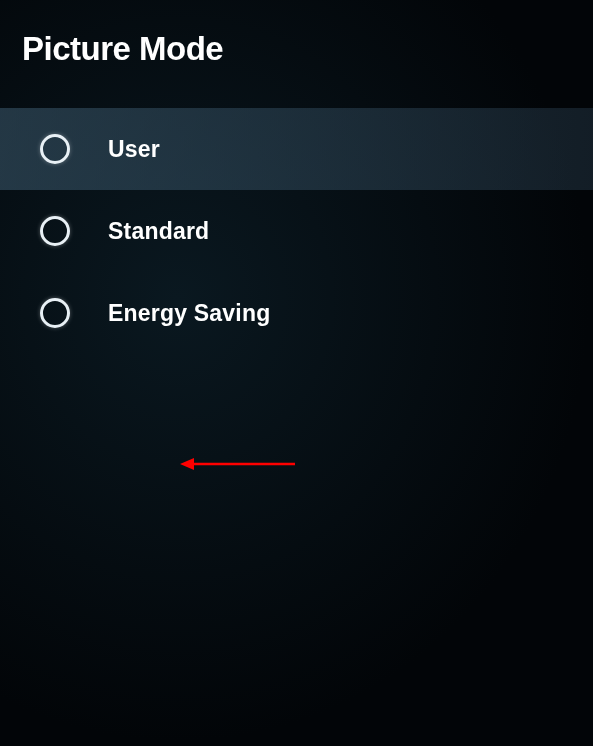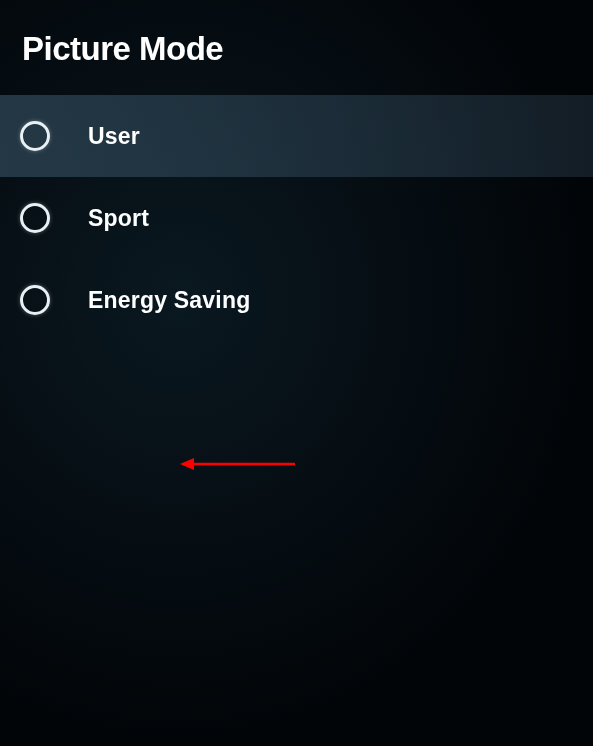--- a/index.html
+++ b/index.html
@@ -9,37 +9,37 @@
     }
     body {
       width: 593px;
       height: 746px;
       background: radial-gradient(ellipse at 30% 40%, #0a1820 0%, #020508 70%);
       font-family: -apple-system, BlinkMacSystemFont, 'Segoe UI', Arial, sans-serif;
       overflow: hidden;
       position: relative;
     }
     .header {
-      padding: 30px 0 27px 22px;
+      padding: 30px 0 40px 22px;
     }
     .title {
       color: #ffffff;
       font-size: 33px;
       font-weight: 700;
       letter-spacing: -0.5px;
     }
     .menu-list {
       display: flex;
       flex-direction: column;
     }
     .menu-item {
       display: flex;
       align-items: center;
       height: 82px;
-      padding-left: 20px;
+      padding-left: 40px;
       cursor: pointer;
     }
     .menu-item.highlighted {
       background: linear-gradient(to right, rgba(60, 90, 110, 0.55), rgba(50, 75, 95, 0.35));
     }
     .radio-icon {
       width: 30px;
       height: 30px;
       border-radius: 50%;
       border: 3px solid #e8f0f5;
@@ -81,26 +81,26 @@
   <div class="title">Picture Mode</div>
 </div>
 
 <div class="menu-list">
 
   <div class="menu-item highlighted">
     <span class="radio-icon"></span>
     <span class="item-label">User</span>
   </div>
 
+  <div class="menu-item">
+    <span class="radio-icon"></span>
+    <span class="item-label">Standard</span>
+  </div>
 
 
-  <div class="menu-item">
-    <span class="radio-icon"></span>
-    <span class="item-label">Sport</span>
-  </div>
 
 
 
   <div class="menu-item">
     <span class="radio-icon"></span>
     <span class="item-label">Energy Saving</span>
   </div>
 
 </div>
 

